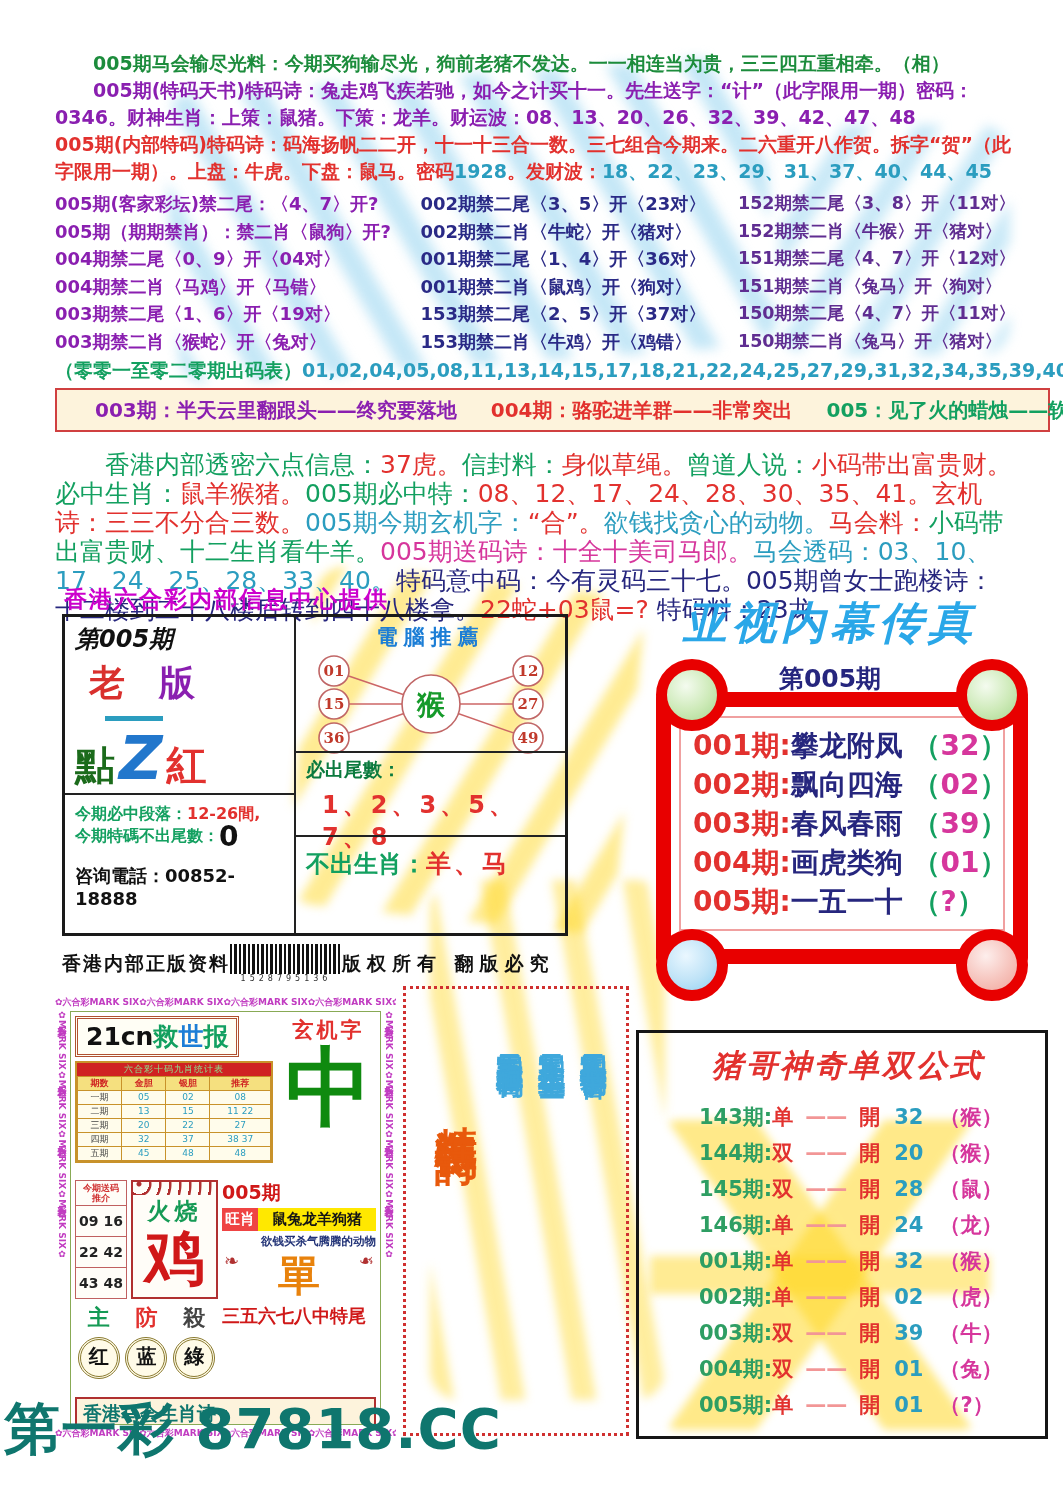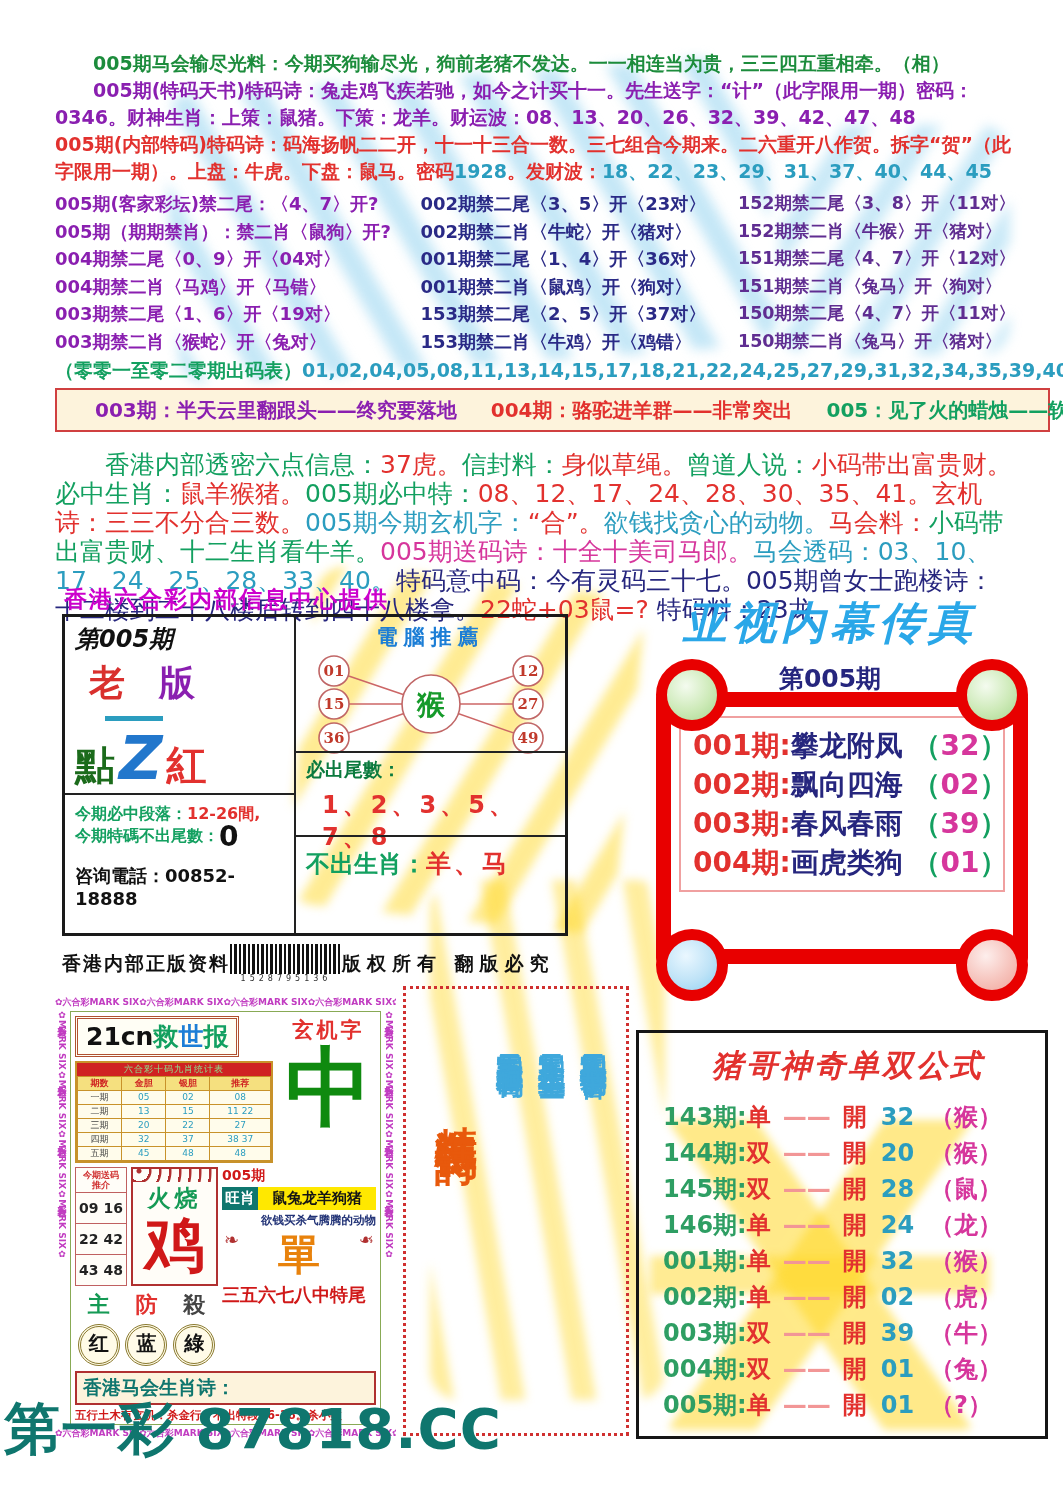--- a/index.html
+++ b/index.html
@@ -87,32 +87,32 @@
   .bBL{left:-15px;bottom:-52px;} .bBR{right:-15px;bottom:-52px;}
   
   .poembox{left:403px;top:986px;width:226px;height:450px;border:3px dotted #d03030;box-sizing:border-box;}
   .pv{writing-mode:vertical-rl;text-orientation:upright;height:100%;box-sizing:border-box;padding:42px 14px 14px 6px;}
   .pcol{color:#3fa8dc;font-size:27px;font-weight:bold;line-height:1.18;letter-spacing:2px;margin:0 0 0 10px;}
   .ptitle{color:#e8590c;font-size:42px;font-weight:bold;letter-spacing:4px;padding-top:62px;margin:0 0 0 16px;}
   
   .zhuge{left:636px;top:1030px;width:412px;height:409px;border:3px solid #151515;box-sizing:border-box;padding:8px 0 0 24px;background:rgba(255,255,255,.0);}
   .ztitle{color:#e2312e;font-size:31px;font-weight:bold;font-style:italic;letter-spacing:3px;margin:4px 12px 12px 0;
           text-align:center;font-family:"DejaVu Serif",serif;white-space:nowrap;}
-  .zrow{font-size:24px;font-weight:bold;line-height:36px;white-space:nowrap;}
+  .zrow{font-size:21px;font-weight:bold;line-height:36px;white-space:nowrap;margin-left:36px;}
   .zp{color:#2e9e63}.zd{color:#e2312e}.zdash{color:#f29696;margin:0 12px;}
   .zkai{color:#e2312e;margin-right:14px}.zn{color:#2b9dbf;margin-right:16px}.zz{color:#d6369c}
   
   .msbox{left:55px;top:995px;width:341px;height:446px;background:rgba(255,255,255,0);}
   .st{position:absolute;color:#c13cc1;font-size:9px;font-weight:bold;overflow:hidden;white-space:nowrap;line-height:15px;}
   .stT{left:0;top:0;width:100%;height:15px;}
   .stB{left:0;bottom:0;width:100%;height:15px;}
   .stL{top:15px;left:0;width:14px;height:416px;writing-mode:vertical-rl;}
   .stR{top:15px;right:0;width:14px;height:416px;writing-mode:vertical-rl;}
   .msContent{position:absolute;left:15px;top:16px;right:15px;bottom:16px;border:1px solid #88aa55;
-             padding:4px;display:flex;flex-direction:column;gap:3px;overflow:hidden;}
+             padding:4px;display:flex;flex-direction:column;gap:16px;overflow:hidden;}
   .bodyRow1{display:flex;gap:6px;}
   .leftA{width:200px;}
   .card21{border:3px double #b05030;padding:1px 8px;font-size:25px;font-weight:bold;background:#fffef5;
           display:inline-block;white-space:nowrap;}
   .c21{color:#111}.cjiu{color:#13a060}.cshi{color:#1c7ed6}.cbao{color:#13a060}
   .tblCard{margin-top:4px;border:2px solid #c8922a;background:#fdf6d8;width:194px;}
   .tTitle{background:#cf2222;color:#8fe08f;font-size:9px;line-height:13px;text-align:center;letter-spacing:1px;filter:blur(.4px);}
   .msT{width:100%;border-collapse:collapse;font-size:9px;line-height:11px;filter:blur(.3px);}
   .msT th{background:#f5e07f;color:#cf2222;border:1px solid #c8922a;font-weight:bold;}
   .msT td{border:1px solid #c8922a;color:#2b9dbf;text-align:center;background:#fffceb;}
@@ -129,23 +129,23 @@
   .huoshao{flex:1;border:2px solid #b03030;text-align:center;background:#fffdf8;}
   .orn{height:13px;background:repeating-radial-gradient(circle at 6px 2px,#b03030 0 2px,transparent 3px 10px);}
   .hs{color:#159a55;font-size:23px;font-weight:bold;letter-spacing:4px;margin-top:1px;}
   .ji{color:#d01818;font-size:60px;font-weight:bold;line-height:1.0;}
   .zhufang{display:flex;justify-content:space-around;font-size:22px;font-weight:bold;margin-top:4px;}
   .zf1{color:#159a55}.zf2{color:#e2312e}.zf3{color:#444}
   .circles{display:flex;justify-content:space-around;margin-top:4px;}
   .circ{width:36px;height:36px;border:3px double #8a7a30;border-radius:50%;background:#fffbe8;color:#111;
         font-size:20px;font-weight:bold;line-height:32px;text-align:center;box-sizing:content-box;}
   .rightB{flex:1;}
-  .issue005{color:#d01818;font-size:14px;font-weight:bold;}
+  .issue005{color:#d01818;font-size:19px;font-weight:bold;}
   .wangRow{display:flex;margin-top:2px;}
-  .wangL{background:#0f766e;color:#fff;font-size:15px;font-weight:bold;padding:2px 3px;white-space:nowrap;}
+  .wangL{background:#ef4444;color:#fff;font-size:15px;font-weight:bold;padding:2px 3px;white-space:nowrap;}
   .wangV{background:#ffe800;color:#151515;font-size:15px;font-weight:bold;padding:2px 1px;flex:1;text-align:center;white-space:nowrap;}
   .yuqian{color:#223377;font-size:11.5px;font-weight:bold;margin-top:3px;white-space:nowrap;margin-left:39px;}
   .danCard{margin-top:1px;text-align:center;position:relative;height:52px;}
   .danCard::before,.danCard::after{position:absolute;top:0;color:#b03030;font-size:18px;content:"❧";}
   .danCard::before{left:2px;} .danCard::after{right:2px;transform:scaleX(-1);}
   .dan{color:#e8820c;font-size:42px;font-weight:bold;line-height:52px;}
   .tewei{color:#d01818;font-size:18px;font-weight:bold;margin-top:2px;white-space:nowrap;}
   .sxStrip{border:2px solid #b03030;background:#fdf3dc;padding:2px 6px;color:#0f766e;font-size:19px;font-weight:bold;margin-top:2px;white-space:nowrap;}
   .wx{color:#d01818;font-size:11.5px;font-weight:bold;white-space:nowrap;}
   
@@ -285,20 +285,21 @@
   <div class="sec faxframe">
     <div class="ball ballG bTL"></div>
     <div class="ball ballG bTR"></div>
     <div class="ball ballB bBL"></div>
     <div class="ball ballP bBR"></div>
     <div class="faxlist">
       <div class="faxrow"><span class="re">001期:</span><span class="na">攀龙附凤</span> <span class="g2">（</span><span class="ma">32</span><span class="g2">）</span></div>
       <div class="faxrow"><span class="re">002期:</span><span class="na">飘向四海</span> <span class="g2">（</span><span class="ma">02</span><span class="g2">）</span></div>
       <div class="faxrow"><span class="re">003期:</span><span class="na">春风春雨</span> <span class="g2">（</span><span class="ma">39</span><span class="g2">）</span></div>
       <div class="faxrow"><span class="re">004期:</span><span class="na">画虎类狗</span> <span class="g2">（</span><span class="ma">01</span><span class="g2">）</span></div>
+      <div class="faxrow"><span class="re">005期:</span><span class="na">一五一十</span> <span class="g2">（</span><span class="ma">?</span><span class="g2">）</span></div>
     </div>
   </div>
 
   <div class="sec poembox">
     <div class="pv">
       <p class="pcol">零零四期十年寒窗读书苦。</p>
       <p class="pcol">零零三期土生土长土生金。</p>
       <p class="pcol">零零二期左二右三看特码。</p>
       <p class="ptitle">精準特碼詩</p>
     </div>

